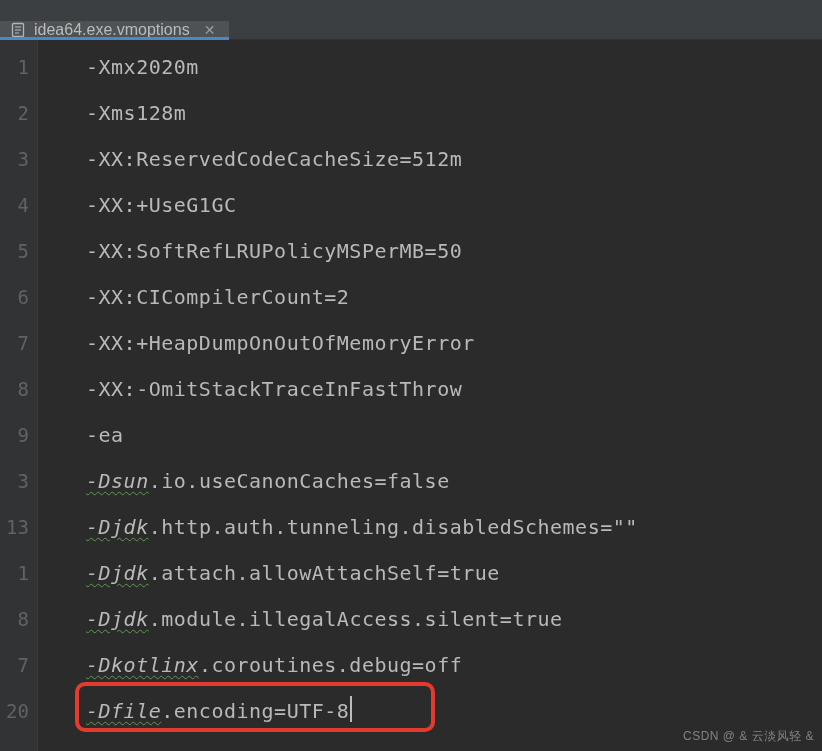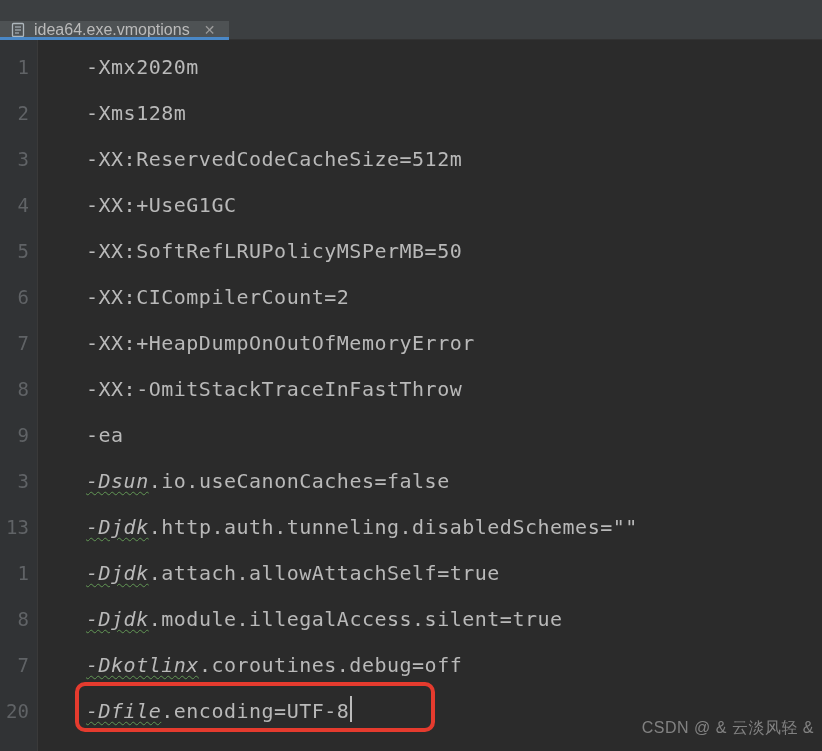--- a/index.html
+++ b/index.html
@@ -106,23 +106,23 @@
   .highlight-box {
     position: absolute;
     border: 4px solid #e53b2e;
     border-radius: 10px;
     pointer-events: none;
   }
   
   .watermark {
     position: absolute;
     right: 8px;
-    bottom: 12px;
+    bottom: 6px;
     font-family: -apple-system, "Segoe UI", Arial, sans-serif;
-    font-size: 16px;
+    font-size: 12px;
     color: rgba(200,200,200,0.55);
     letter-spacing: 0.5px;
   }
 </style>
 </head>
 <body>
 
 <div class="tabbar">
   <div class="tab active">
     <span class="file-icon">

